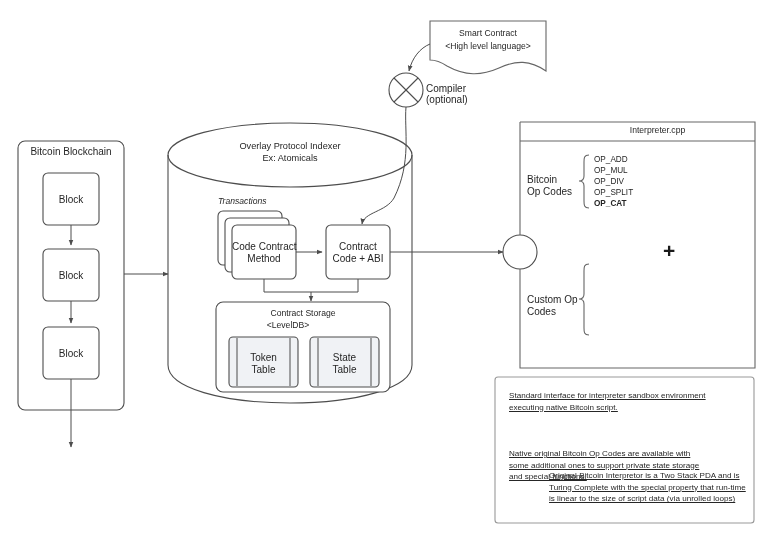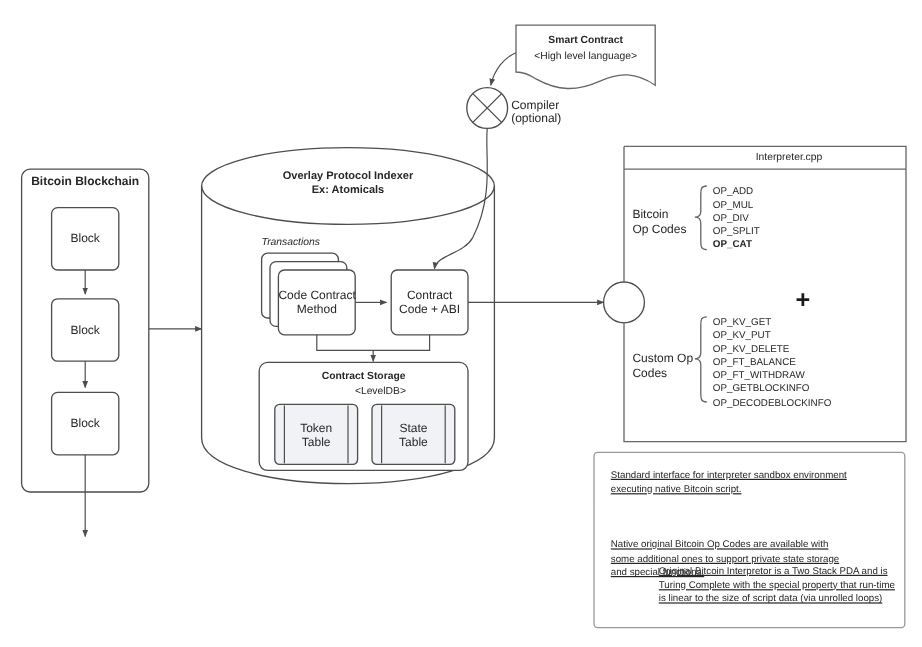--- a/index.html
+++ b/index.html
@@ -25,21 +25,21 @@
     height: 539px;
   }
   .lbl {
     position: absolute;
     font-family: "Liberation Sans", sans-serif;
     color: #262626;
     line-height: 1.22;
     white-space: pre;
     text-align: center;
   }
-  .lbl.bold { font-weight: bold; }
+  .lbl.bold { font-weight: normal; }
   .lbl.italic { font-style: italic; }
   .lbl.left { text-align: left; white-space: pre-wrap; }
   .f8  { font-size: 10px; }
   .f85 { font-size: 8.6px; }
   .f9  { font-size: 9.2px; }
   .plus-sign {
     position: absolute;
     font-size: 21px;
     font-weight: bold;
     color: #1a1a1a;
@@ -175,40 +175,39 @@
 
   <div class="lbl italic left f85" style="left:218px; top:196px;">Transactions</div>
 
   <div class="lbl f8" style="left:232px; top:241px; width:64px;">Code Contract
 Method</div>
 
   <div class="lbl f8" style="left:326px; top:241px; width:64px;">Contract
 Code + ABI</div>
 
   <div class="lbl bold f85" style="left:216px; top:308px; width:174px;">Contract Storage</div>
-  <div class="lbl f85" style="left:216px; top:320px; width:144px;padding-left:29px;">&lt;LevelDB&gt;</div>
+  <div class="lbl f85" style="left:216px; top:320px; width:144px;">&lt;LevelDB&gt;</div>
 
   <div class="lbl f8" style="left:229px; top:352px; width:69px;">Token
 Table</div>
   <div class="lbl f8" style="left:310px; top:352px; width:69px;">State
 Table</div>
 
   <div class="lbl f85" style="left:520px; top:125px; width:275px;">Interpreter.cpp</div>
 
   <div class="lbl left f8" style="left:527px; top:174px; line-height:11.6px;">Bitcoin
 Op Codes</div>
 
   <div class="oplist" style="left:594px; top:154px;"><div>OP_ADD</div><div>OP_MUL</div><div>OP_DIV</div><div>OP_SPLIT</div><div><b>OP_CAT</b></div></div>
 
   <div class="plus-sign" style="left:663px; top:240px;">+</div>
 
   <div class="lbl left f8" style="left:527px; top:294px; line-height:11.6px;">Custom Op
 Codes</div>
 
-  <div class="oplist" style="left:594px; top:263px;"><div>OP_KV_GET</div><div>OP_KV_PUT</div><div>OP_KV_DELETE</div><div>OP_FT_BALANCE</div><div>OP_FT_WITHDRAW</div><div>OP_GETBLOCKINFO</div><div>OP_DECODEBLOCKINFO</div></div>
 
   <div class="note-text" style="left:509px; top:390px; width:240px;">Standard interface for interpreter sandbox environment
 executing native Bitcoin script.</div>
   <div class="note-text" style="left:509px; top:448px; width:240px;">Native original Bitcoin Op Codes are available with
 some additional ones to support private state storage
 and special functions.</div>
   <div class="note-text" style="left:509px; top:470px; width:240px;margin-left:40px;">Original Bitcoin Interpretor is a Two Stack PDA and is
 Turing Complete with the special property that run-time
 is linear to the size of script data (via unrolled loops)</div>
 

